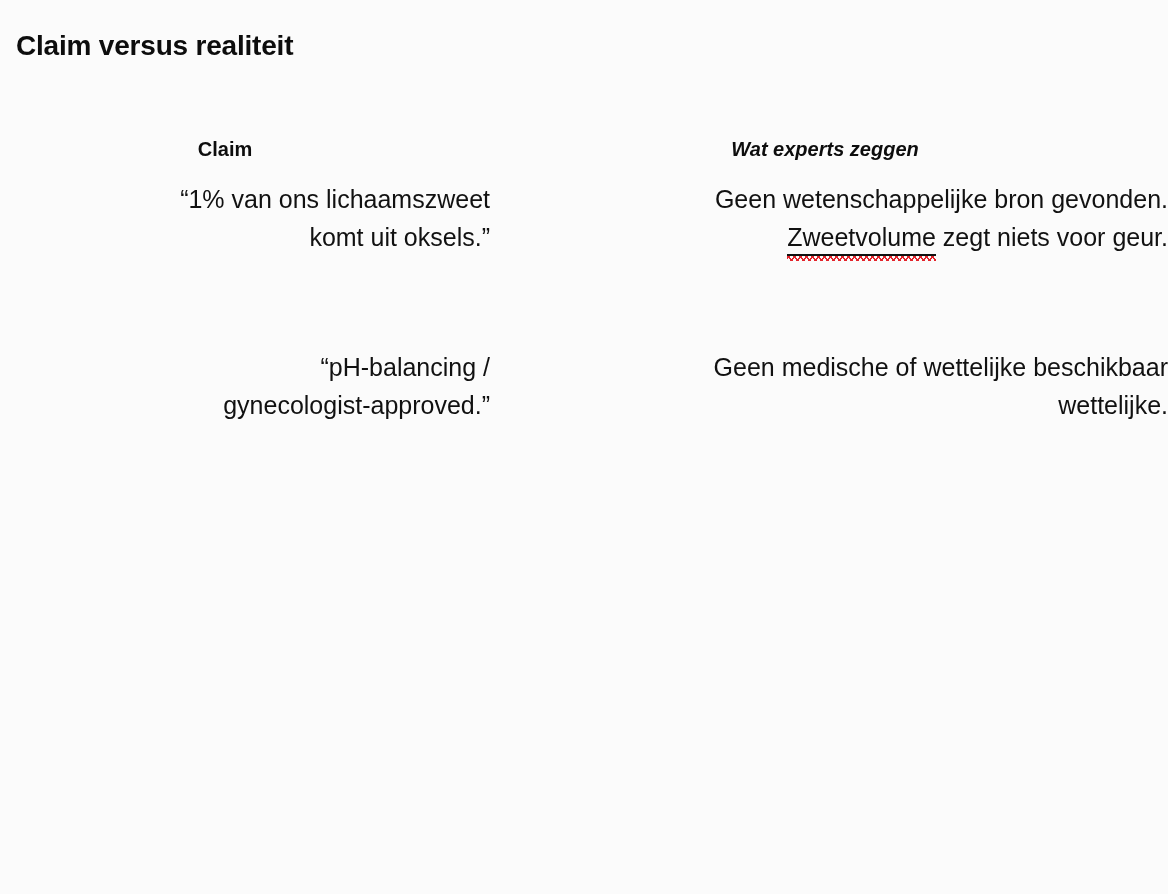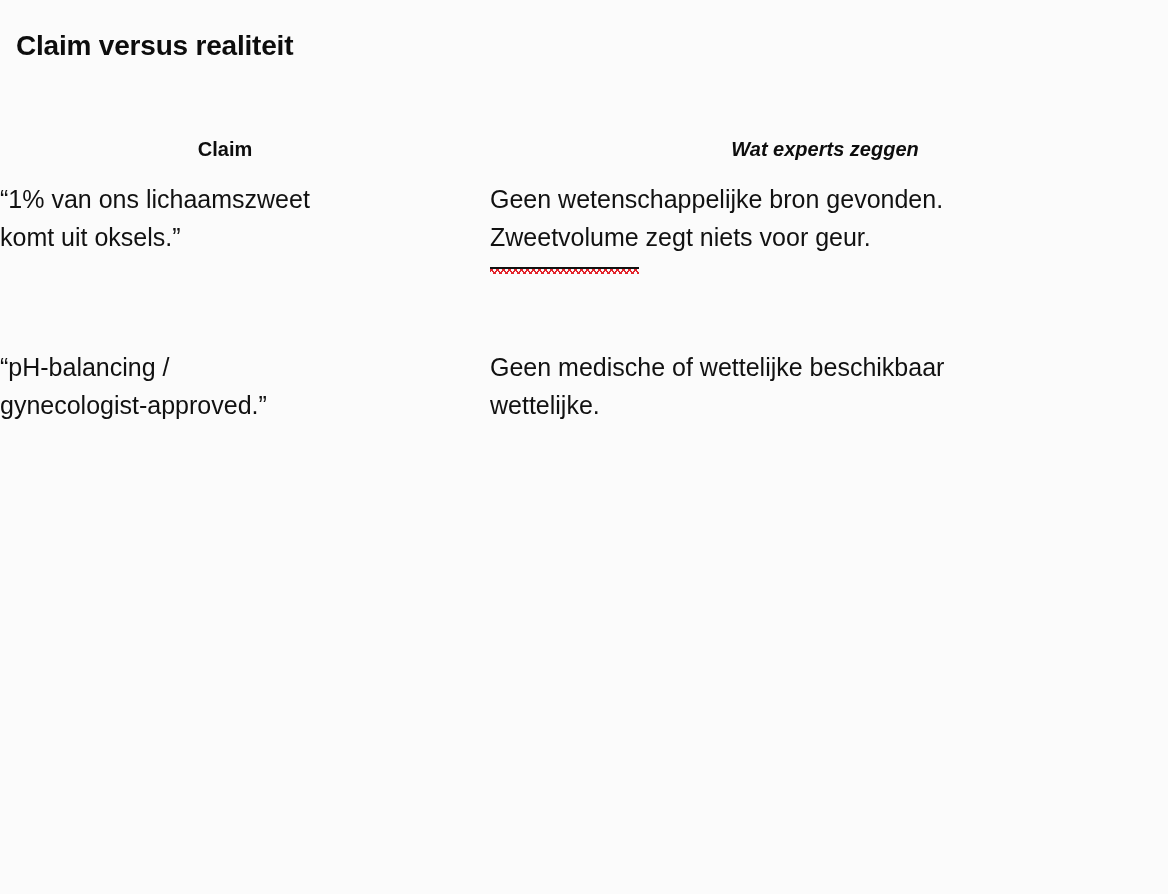--- a/index.html
+++ b/index.html
@@ -63,42 +63,42 @@
     font-weight: normal;
     line-height: 38px;
     color: #111111;
     vertical-align: top;
     padding: 0;
     height: 168px;
   }
   .claim-table tr.row-short td { height: 132px; }
 
   .cell-claim {
-    text-align: left;
+    text-align: right;
     padding-left: 30px;
     padding-right: 95px;
   }
   .cell-expert {
-    text-align: left;
+    text-align: right;
     padding-left: 503px;
     padding-right: 42px;
     text-indent: -503px;
   }
   .cell-expert {
     padding-left: 0;
     text-indent: 0;
     padding-left: 476px;
     padding-right: 20px;
   }
 
   
   .flagged {
     position: relative;
     border-bottom: 2px solid #111111;
-    padding-bottom: 16px;
+    padding-bottom: 3px;
   }
   .flagged::after {
     content: "";
     position: absolute;
     left: 0;
     right: 0;
     bottom: -7px;
     height: 5px;
     background-image:
       linear-gradient(45deg, transparent 45%, #e3242b 45%, #e3242b 60%, transparent 60%),

